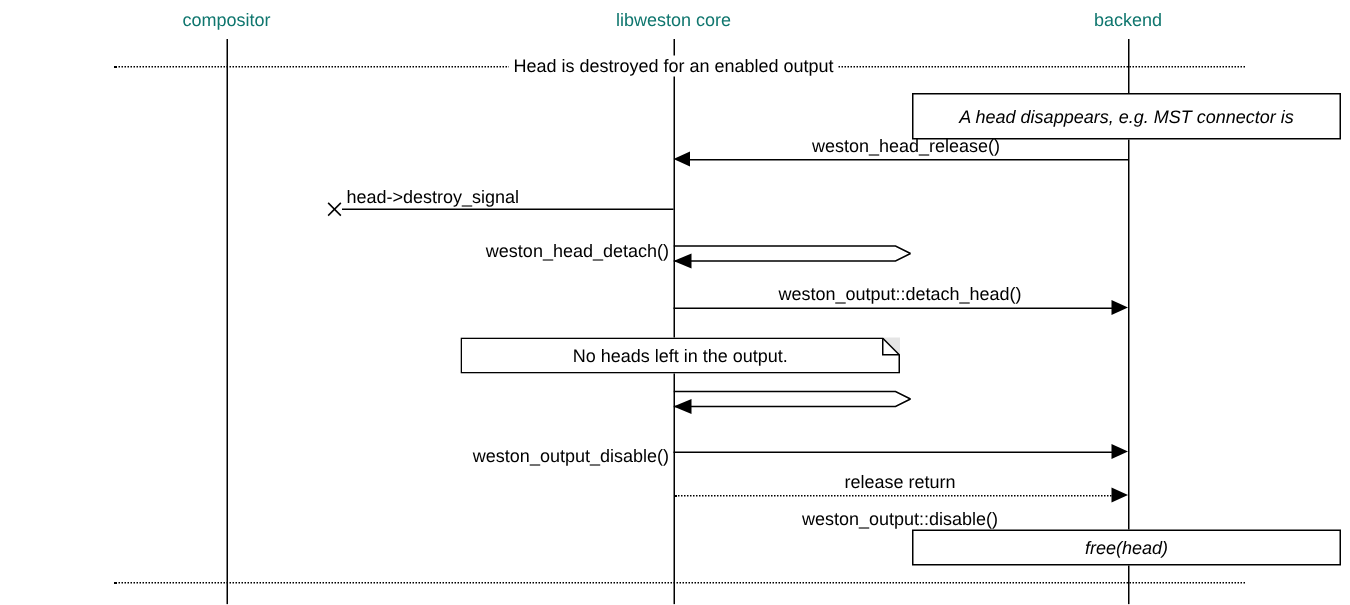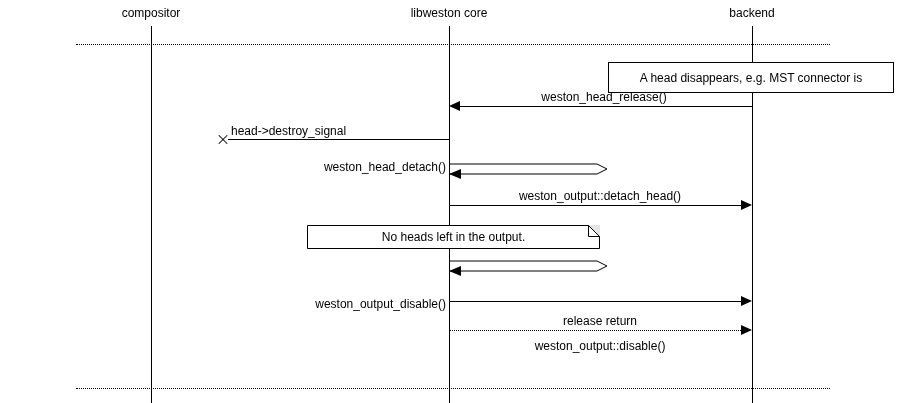--- a/index.html
+++ b/index.html
@@ -16,21 +16,21 @@
     width: 900px;
     height: 403px;
     background: #ffffff;
     overflow: hidden;
   }
   
   .participant-label {
     position: absolute;
     font-size: 12px;
     line-height: 14px;
-    color: #000000;
+    color: #0f766e;
     white-space: nowrap;
     transform: translateX(-50%);
     text-align: right;
   }
   .lifeline {
     position: absolute;
     width: 0;
     border-left: 1px solid #000;
   }
   
@@ -115,20 +115,21 @@
     border: 1px solid #000;
     background: #ffffff;
     box-sizing: border-box;
     font-size: 12px;
     line-height: 14px;
     text-align: right;
     display: flex;
     align-items: center;
     justify-content: center;
     padding: 1px 4px;
+    font-style: italic;
   }
   .note-text { display: block; }
   .fold-note {
     position: absolute;
     background: #e5e5e5;
   }
   .fold-note .fold-body {
     position: absolute;
     inset: 0;
     display: flex;
@@ -146,20 +147,21 @@
 
   <div class="participant-label" style="left:151px; top:6px;">compositor</div>
   <div class="participant-label" style="left:449px; top:6px;">libweston core</div>
   <div class="participant-label" style="left:752px; top:6px;">backend</div>
 
   <div class="lifeline" style="left:151px; top:26px; height:377px;"></div>
   <div class="lifeline" style="left:449px; top:26px; height:377px;"></div>
   <div class="lifeline" style="left:752px; top:26px; height:377px;"></div>
 
   <div class="separator-line" style="left:76px; top:44px; width:754px;"></div>
+  <div class="separator-label" style="left:449px; top:37px;">Head is destroyed for an enabled output</div>
 
   <div class="note-box" style="left:608px; top:62px; width:286px; height:31px; flex-direction:column;">
     <span class="note-text">A head disappears, e.g. MST connector is</span>
   </div>
 
   <div class="msg-line" style="left:455px; top:106px; width:297px;"></div>
   <div class="arrow-left" style="left:449px; top:101px;"></div>
   <div class="msg-label center" style="left:604px; top:90px;">weston_head_release()</div>
 
   <div class="msg-line" style="left:228px; top:139px; width:221px;"></div>
@@ -193,16 +195,19 @@
   <div class="msg-label right-align" style="left:446px; top:257px;margin-top:40px;">weston_output_disable()</div>
 
   <div class="msg-line" style="left:449px; top:301px; width:294px;"></div>
   <div class="arrow-right" style="left:741px; top:296px;"></div>
   <div class="msg-label center" style="left:600px; top:299px;margin-top:40px;">weston_output::disable()</div>
 
   <div class="msg-line dotted" style="left:449px; top:330px; width:294px;"></div>
   <div class="arrow-right" style="left:741px; top:325px;"></div>
   <div class="msg-label center" style="left:600px; top:314px;">release return</div>
 
+  <div class="note-box" style="left:608px; top:353px; width:286px; height:24px;">
+    <span class="note-text">free(head)</span>
+  </div>
 
   <div class="separator-line" style="left:76px; top:388px; width:754px;"></div>
 
 </div>
 
 </body></html>

